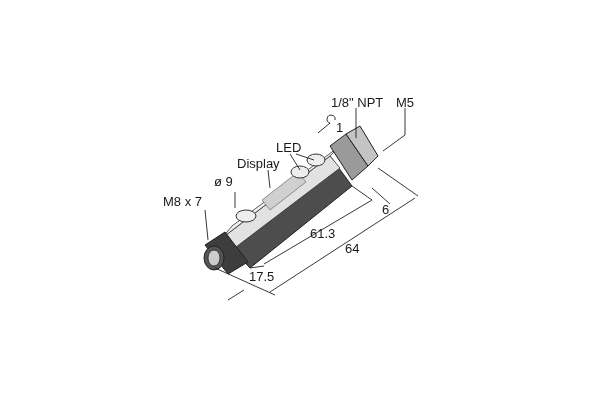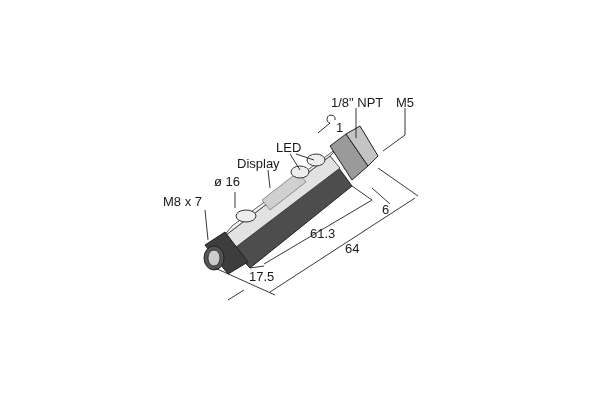--- a/index.html
+++ b/index.html
@@ -65,19 +65,19 @@
       <line x1="318" y1="133" x2="330" y2="123"></line>
       <path d="M330,123 a4,4 0 1,1 5,-3"></path>
     </g>
   </svg>
 
   <span class="lbl" style="left:331px; top:96px;">1/8" NPT</span>
   <span class="lbl" style="left:396px; top:96px;">M5</span>
   <span class="lbl" style="left:336px; top:121px;">1</span>
   <span class="lbl" style="left:276px; top:141px;">LED</span>
   <span class="lbl" style="left:237px; top:157px;text-align:right;">Display</span>
-  <span class="lbl" style="left:214px; top:175px;">ø 16</span>
+  <span class="lbl" style="left:214px; top:175px;">ø 9</span>
   <span class="lbl" style="left:163px; top:195px;">M8 x 7</span>
   <span class="lbl" style="left:382px; top:203px;">6</span>
   <span class="lbl" style="left:310px; top:227px;">61.3</span>
   <span class="lbl" style="left:345px; top:242px;">64</span>
   <span class="lbl" style="left:249px; top:270px;">17.5</span>
 </div>
 
 </body></html>

